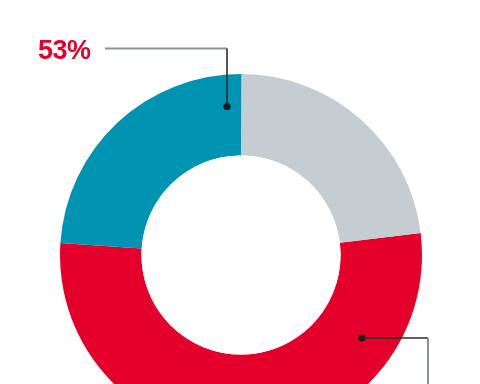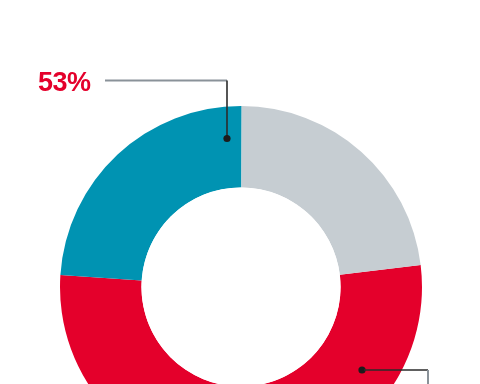--- a/index.html
+++ b/index.html
@@ -13,21 +13,20 @@
     overflow: hidden;
     position: relative;
     font-family: "Liberation Sans", sans-serif;
   }
   #chart-root {
     position: absolute;
     left: 0;
     top: 0;
     width: 480px;
     height: 339px;
-    margin-top: 32px;
   }
   svg.chart-svg {
     display: block;
     width: 480px;
     height: 384px;
   }
   .callout-value {
     font-family: "Liberation Sans", sans-serif;
     font-weight: bold;
     font-size: 27px;

